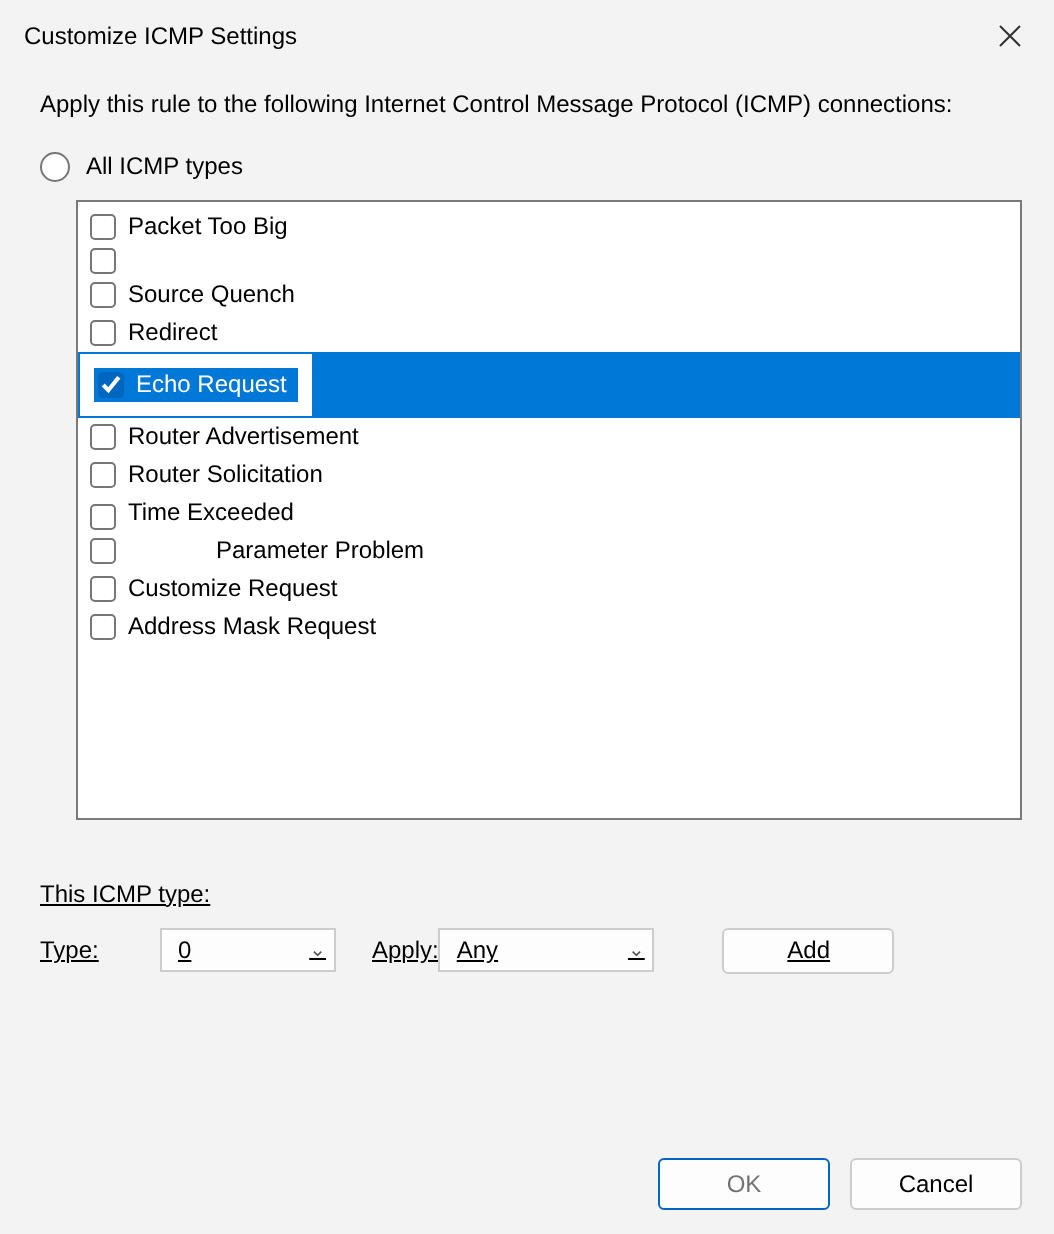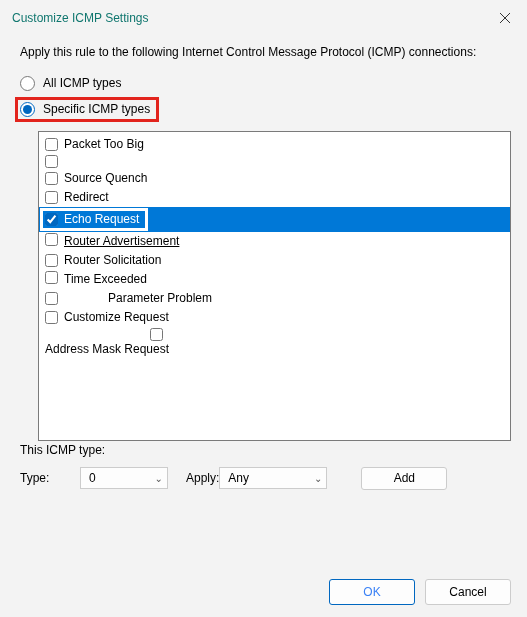--- a/index.html
+++ b/index.html
@@ -12,21 +12,21 @@
       color: #000;
       overflow: hidden;
     }
     .titlebar {
       display: flex;
       align-items: center;
       justify-content: space-between;
       padding: 6px 10px 4px 12px;
       background: #f3f3f3;
     }
-    .titlebar-title { font-size: 12px; color: #0f766e; }
+    .titlebar-title { font-size: 12px; color: #000000; }
     .close-btn {
       width: 24px; height: 24px;
       display: flex; align-items: center; justify-content: center;
       cursor: default;
     }
     .content { padding: 10px 16px 12px 20px; }
     .instructions { font-size: 12px; line-height: 1.4; margin-bottom: 12px; }
     .radio-group { margin-bottom: 6px; }
     .radio-row {
       display: flex; align-items: center;
@@ -62,29 +62,29 @@
     }
     .list-item input[type="checkbox"] {
       width: 13px; height: 13px; margin-right: 6px;
       accent-color: #0067c0;
     }
     .list-item.selected {
       background: #0078d7;
       color: #fff;
     }
     .selected-highlight {
-      border: 3px solid #ffffff;
+      border: 7px solid #ffffff;
       display: inline-flex;
       align-items: center;
       padding: 0 6px 0 2px;
       margin-left: -5px;
     }
-    .section-label { margin: 2px 0 10px 0; font-size: 12px; }
+    .section-label { margin: 30px 0 10px 0; font-size: 12px; text-decoration: underline; }
     .type-row {
-      display: flex; align-items: center; gap: 0;
+      display: flex; align-items: center; gap: 0; text-decoration: underline;
     }
     .type-row .lbl { width: 60px; }
     .combo {
       display: inline-flex; align-items: center; justify-content: space-between;
       border: 1px solid #ccc;
       background: #fdfdfd;
       height: 22px;
       padding: 0 4px 0 8px;
       font-size: 12px;
     }
@@ -96,21 +96,21 @@
       background: #fdfdfd;
       height: 23px;
       min-width: 76px;
       font-size: 12px;
       padding: 0 14px;
       cursor: default;
       border-radius: 3px;
     }
     .btn.primary {
       border: 1px solid #0067c0;
-      color: #3b82f6;
+      color: #737373;
     }
     .footer {
       position: absolute;
       bottom: 12px; right: 16px;
       display: flex; gap: 10px;
     }
     .footer .btn { min-width: 86px; height: 26px; }
   </style>
 </head>
 <body>
@@ -125,28 +125,20 @@
 </div>
 
 <div class="content">
   <p class="instructions">Apply this rule to the following Internet Control Message Protocol (ICMP) connections:</p>
 
   <div class="radio-group">
     <label class="radio-row">
       <input type="radio" name="scope" style="">
       <span>All ICMP types</span>
     </label>
-    <div class="radio-row">
-      <span class="highlight-red">
-        <label style="display:inline-flex;align-items:center;">
-          <input type="radio" name="scope" checked="" style="">
-          <span>Specific ICMP types</span>
-        </label>
-      </span>
-    </div>
   </div>
 
   <div class="listbox-wrap">
     <div class="listbox" id="listbox">
         <div class="list-item">
           <span class="item-wrap" style="display: inline-flex; align-items: center;">
             <input type="checkbox" style="">
             <span>Packet Too Big</span>
           </span>
         </div>
@@ -167,51 +159,51 @@
             <span>Redirect</span>
           </span>
         </div>
         <div class="list-item selected">
           <span class="selected-highlight">
             <input type="checkbox" checked="" style="">
             <span>Echo Request</span>
           </span>
         </div>
         <div class="list-item">
-          <span class="item-wrap" style="display: inline-flex; align-items: flex-start; text-decoration: underline;">
+          <span class="item-wrap" style="display: inline-flex; align-items: center;">
             <input type="checkbox" style="">
             <span>Router Advertisement</span>
           </span>
         </div>
         <div class="list-item">
           <span class="item-wrap" style="display: inline-flex; align-items: center;">
             <input type="checkbox" style="">
             <span>Router Solicitation</span>
           </span>
         </div>
         <div class="list-item">
-          <span class="item-wrap" style="display: inline-flex; align-items: flex-start;">
+          <span class="item-wrap" style="display: inline-flex; align-items: flex-end;">
             <input type="checkbox" style="">
             <span>Time Exceeded</span>
           </span>
         </div>
         <div class="list-item">
           <span class="item-wrap" style="display: inline-flex; align-items: center; gap: 44px;">
             <input type="checkbox" style="">
             <span>Parameter Problem</span>
           </span>
         </div>
         <div class="list-item">
           <span class="item-wrap" style="display: inline-flex; align-items: center;">
             <input type="checkbox" style="">
             <span>Customize Request</span>
           </span>
         </div>
         <div class="list-item">
-          <span class="item-wrap" style="display: inline-flex; align-items: flex-end; flex-direction: column;">
+          <span class="item-wrap" style="display: inline-flex; align-items: center;">
             <input type="checkbox" style="">
             <span>Address Mask Request</span>
           </span>
         </div>
       </div>
   </div>
 
   <p class="section-label">This ICMP type:</p>
 
   <div class="type-row">

